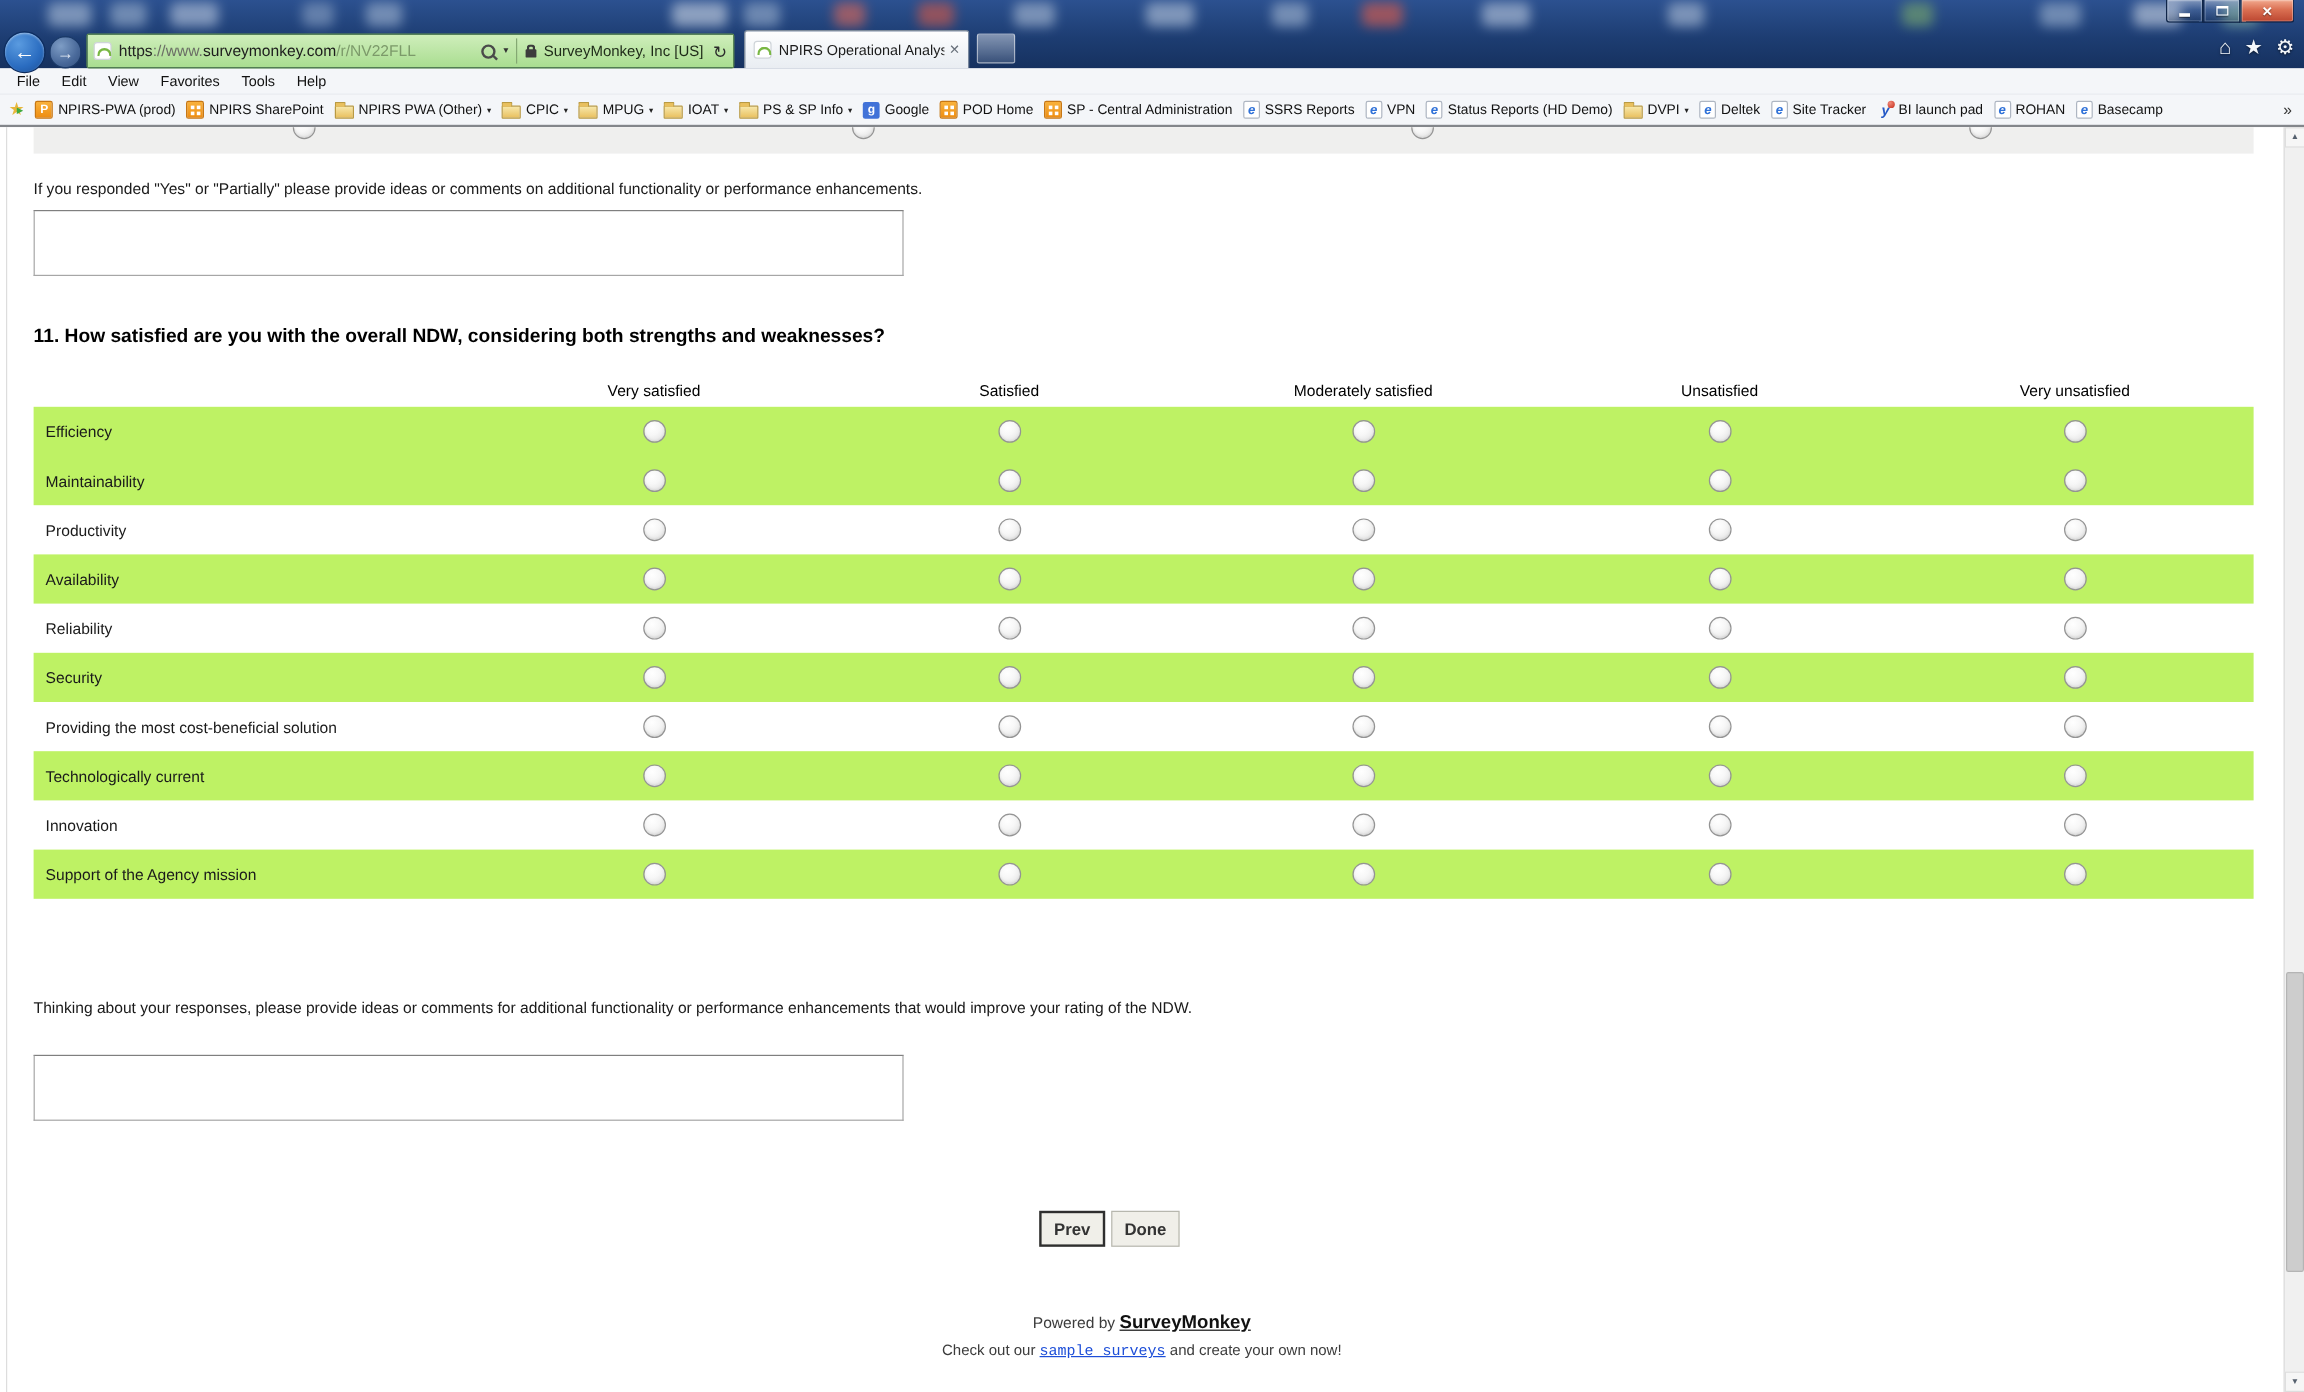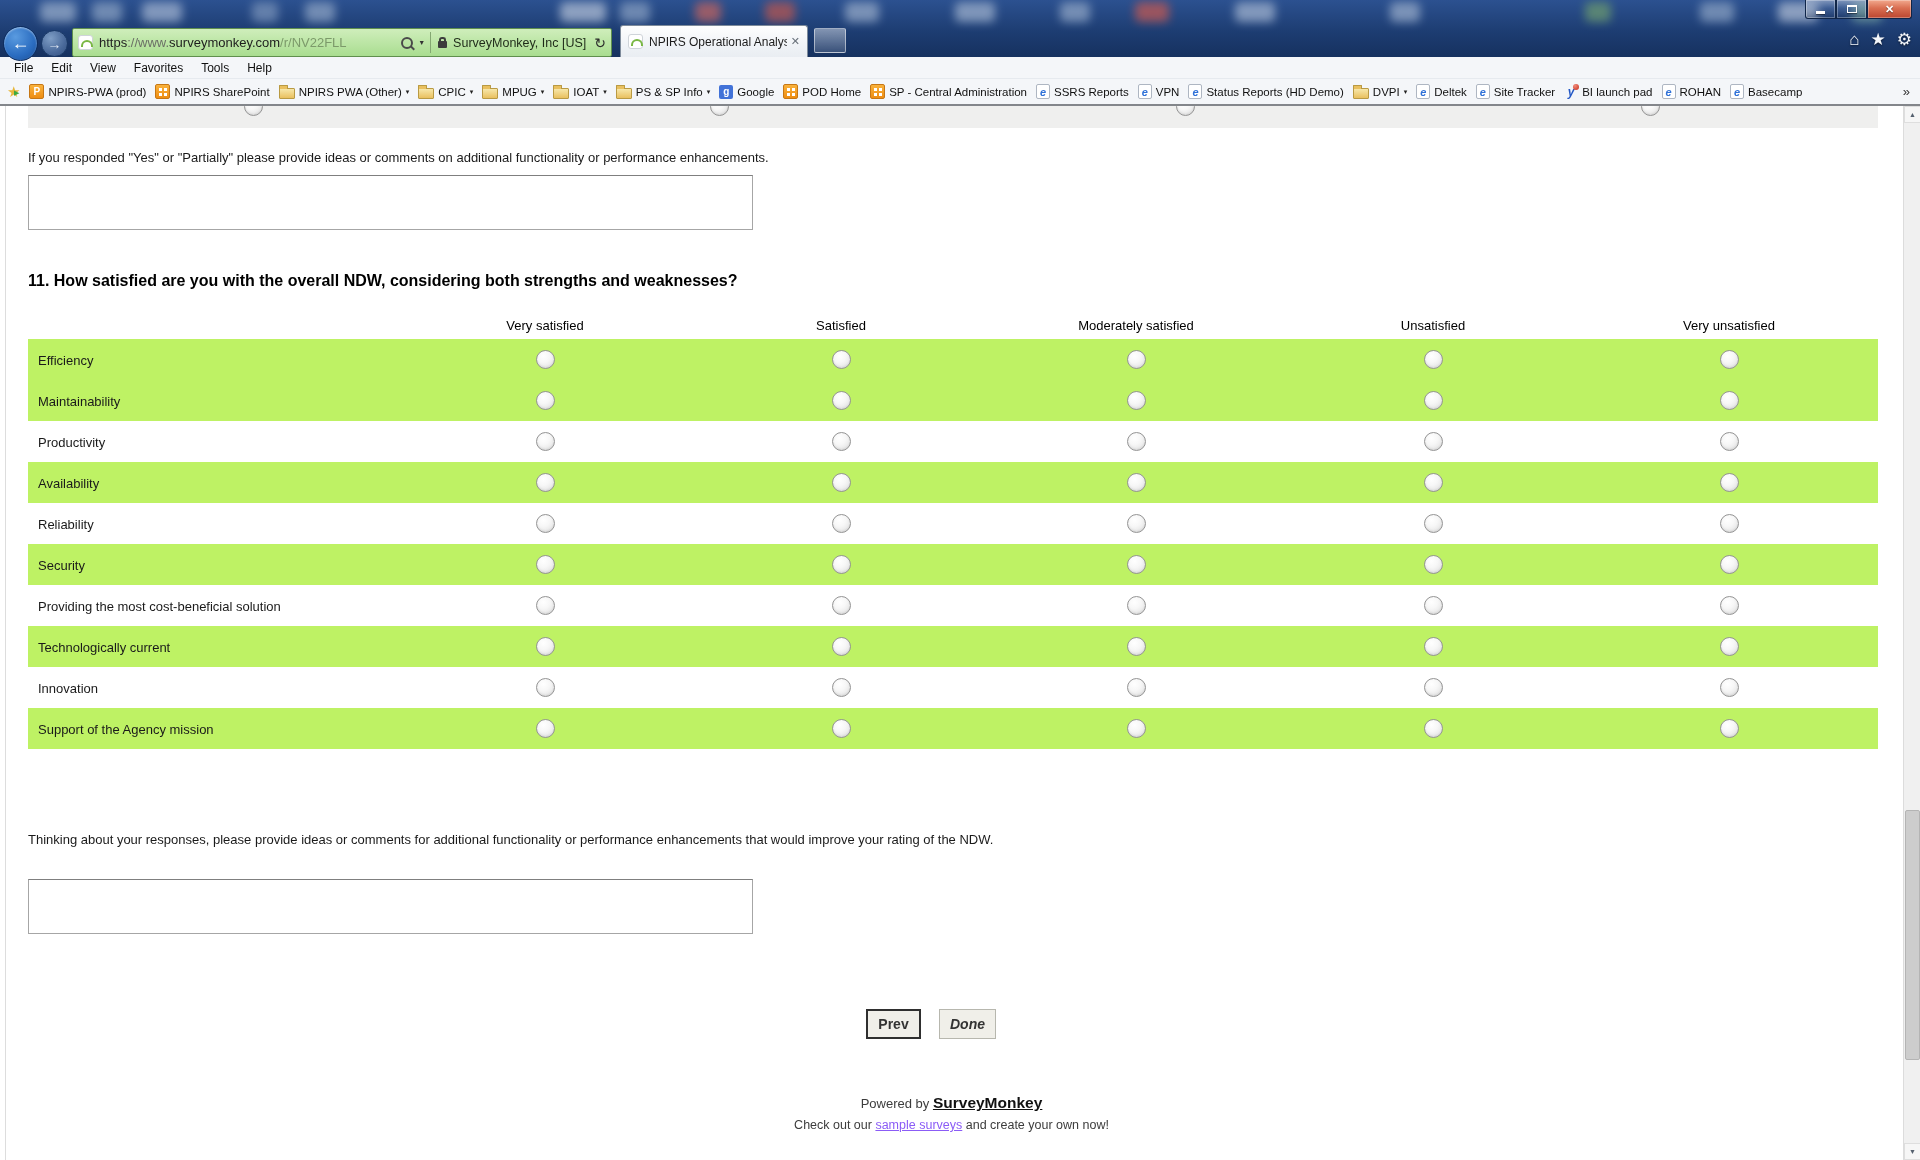--- a/index.html
+++ b/index.html
@@ -70,26 +70,26 @@
   .q11-title{position:absolute;left:28px;top:166px;font-size:16px;font-weight:bold;color:#000;}
   .mheader span{position:absolute;top:212px;font-size:13px;color:#000;transform:translateX(-50%);white-space:nowrap;}
   .matrix{position:absolute;left:28px;top:233px;width:1850px;}
   .m-row{position:relative;height:41px;}
   .m-row.gray{background:#bef264;}
   .m-label{position:absolute;left:10px;top:50%;transform:translateY(-50%);font-size:13px;color:#1a1a1a;white-space:nowrap;}
   .m-row .radio{position:absolute;top:11px;}
   .btn-row{position:absolute;left:866px;top:903px;display:flex;}
   .btn{height:30px;background:#f0efe9;font-size:14px;font-weight:bold;color:#333;display:flex;align-items:center;justify-content:center;box-sizing:border-box;}
   #btn-prev{width:55px;border:2px solid #2f2f2f;}
-  #btn-done{width:57px;border:1px solid #b7b7ae;margin-left:18px;font-style:italic;}
+  #btn-done{width:57px;border:1px solid #b7b7ae;margin-left:5px;}
   .footer{position:absolute;left:0;width:1903px;text-align:center;}
   #f1{top:988px;font-size:13px;color:#3c3c3c;}
   #f1 .brand{font-size:15.5px;font-weight:bold;color:#111;text-decoration:underline;}
   #f2{top:1012px;font-size:12.5px;color:#3c3c3c;}
-  #f2 .link{text-decoration:underline;color:#8b5cf6;}
+  #f2 .link{text-decoration:underline;color:#1d4ed8;font-family:Liberation Mono, monospace;}
   .scrollbar{position:absolute;right:0;top:0;width:17px;height:1054px;background:#f0f0f0;border-left:1px solid #dcdcdc;box-sizing:border-box;}
   .sb-btn{position:absolute;left:0;width:17px;height:17px;background:#f6f6f6;color:#55606e;font-size:7px;display:flex;align-items:center;justify-content:center;border:1px solid #dedede;box-sizing:border-box;}
   #sb-up{top:0;}
   #sb-down{bottom:0;}
   .sb-thumb{position:absolute;left:1px;top:704px;width:15px;height:250px;background:#cdcdcd;border:1px solid #b4b4b4;border-radius:2px;box-sizing:border-box;}
 </style>
 </head>
 <body>
 
 <div class="chrome">

